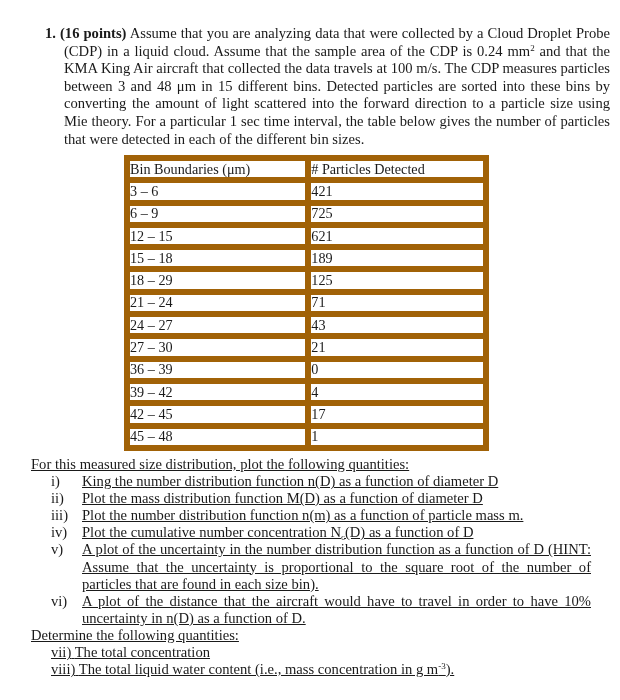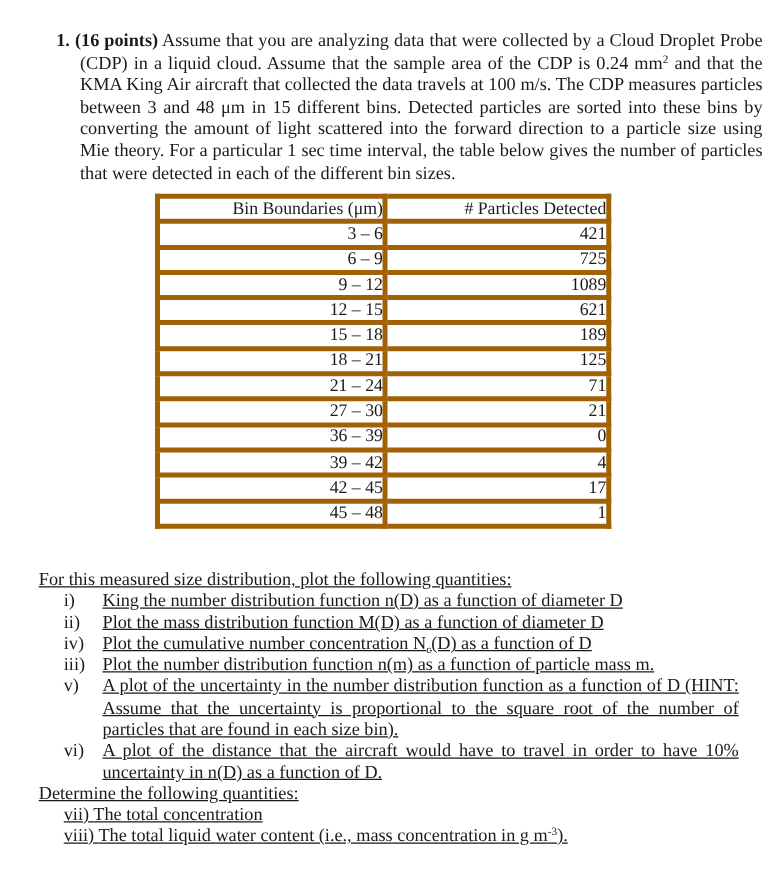--- a/index.html
+++ b/index.html
@@ -35,22 +35,22 @@
 
     table.data-table {
       position: absolute;
       left: 124px;
       top: 155px;
       width: 365px;
       border-collapse: collapse;
       font-size: 14.2px;
     }
     table.data-table th, table.data-table td {
-      border: 4px solid #a16207;
-      text-align: right;
+      border: 6px solid #a16207;
+      text-align: left;
       padding: 0;
       height: 16.3px;
       line-height: 15px;
       font-weight: normal;
     }
     table.data-table th:first-child, table.data-table td:first-child { width: 50.5%; }
 
     .plot-section {
       position: absolute;
       left: 31px;
@@ -94,38 +94,38 @@
   <tbody id="table-body">
       <tr>
         <td>3 – 6</td>
         <td>421</td>
       </tr>
       <tr>
         <td>6 – 9</td>
         <td>725</td>
       </tr>
       <tr>
-        <td>9 – 12</td>
-        <td>1089</td>
-      </tr>
-      <tr>
         <td>12 – 15</td>
         <td>621</td>
       </tr>
       <tr>
         <td>15 – 18</td>
         <td>189</td>
       </tr>
       <tr>
-        <td>18 – 21</td>
+        <td>18 – 29</td>
         <td>125</td>
       </tr>
       <tr>
         <td>21 – 24</td>
         <td>71</td>
+      </tr>
+      <tr>
+        <td>24 – 27</td>
+        <td>43</td>
       </tr>
       <tr>
         <td>27 – 30</td>
         <td>21</td>
       </tr>
       <tr>
         <td>36 – 39</td>
         <td>0</td>
       </tr>
       <tr>
@@ -141,22 +141,22 @@
         <td>1</td>
       </tr>
     </tbody>
 </table>
 
 <div class="plot-section">
   <p class="section-head">For this measured size distribution, plot the following quantities:</p>
   <ol class="qlist">
     <li><span class="num">i)</span><span>King the number distribution function n(D) as a function of diameter D</span></li>
     <li><span class="num">ii)</span><span>Plot the mass distribution function M(D) as a function of diameter D</span></li>
+    <li><span class="num">iii)</span><span>Plot the number distribution function n(m) as a function of particle mass m.</span></li>
     <li><span class="num">iv)</span><span>Plot the cumulative number concentration N</span><sub>c</sub><span>(D) as a function of D</span></li>
-    <li><span class="num">iii)</span><span>Plot the number distribution function n(m) as a function of particle mass m.</span></li>
     <li><span class="num">v)</span><span>A plot of the uncertainty in the number distribution function as a function of D (HINT: Assume that the uncertainty is proportional to the square root of the number of particles that are found in each size bin).</span></li>
     <li><span class="num">vi)</span><span>A plot of the distance that the aircraft would have to travel in order to have 10% uncertainty in n(D) as a function of D.</span></li>
   </ol>
   <p class="section-head">Determine the following quantities:</p>
   <ol class="qlist qlist2">
     <li><span>vii)</span> <span>The total concentration</span></li>
     <li><span>viii)</span> <span>The total liquid water content (i.e., mass concentration in g m</span><sup>-3</sup><span>).</span></li>
   </ol>
 </div>
 

